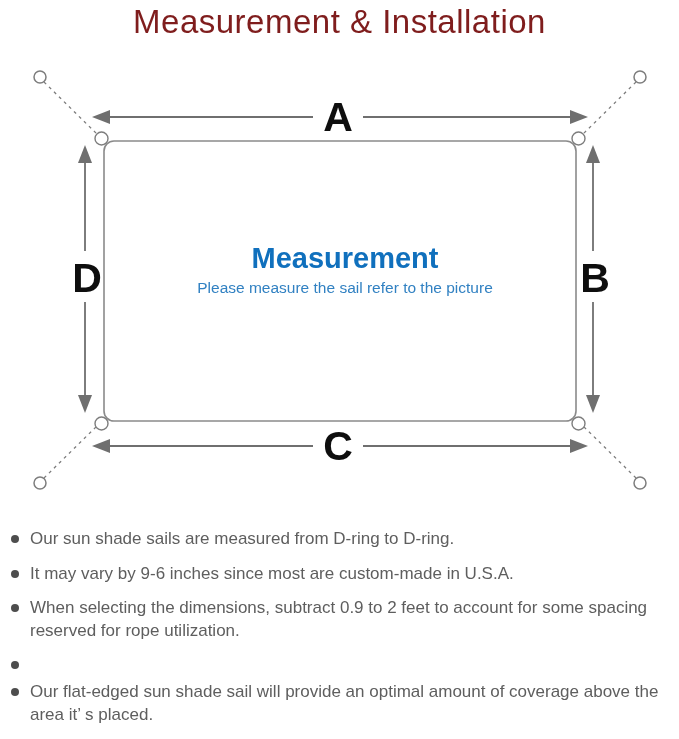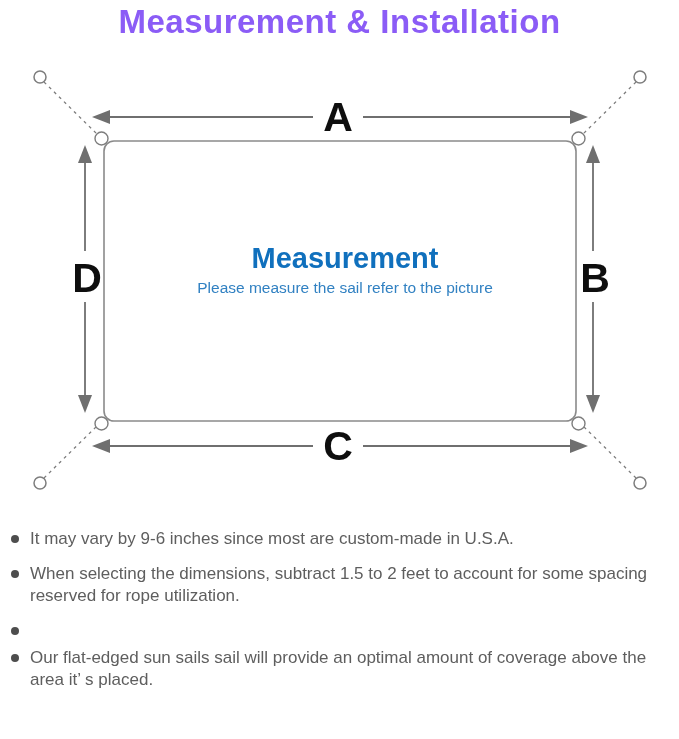--- a/index.html
+++ b/index.html
@@ -4,21 +4,21 @@
 <style>
   * { margin:0; padding:0; box-sizing:border-box; }
   html,body { background:#ffffff; }
   body {
     width:679px; height:739px; position:relative; overflow:hidden;
     font-family:"Liberation Sans", sans-serif;
   }
   .page-title {
     position:absolute; top:0; left:0; width:679px; height:44px;
     text-align:center; line-height:44px;
-    font-size:33px; font-weight:700; color:#8b5cf6;
+    font-size:33px; font-weight:400; color:#7f1d1d;
     letter-spacing:0.5px;
   }
   .diagram-svg { position:absolute; top:55px; left:0; }
 
   
   .dim-label { font:700 41px "Liberation Sans", sans-serif; fill:#0e0e0e; }
   .center-title { font:700 29px "Liberation Sans", sans-serif; fill:#1070bd; }
   .center-subtitle { font:400 15.5px "Liberation Sans", sans-serif; fill:#3181c2; }
 
   
@@ -98,26 +98,30 @@
   <polygon points="593,358 586,340 600,340" fill="#6f6f6f"></polygon>
   <text class="dim-label" x="595" y="237" text-anchor="middle">B</text>
 
   <text class="center-title" x="345" y="213" text-anchor="middle">Measurement</text>
   <text class="center-subtitle" x="345" y="238" text-anchor="middle">Please measure the sail refer to the picture</text>
 </svg>
 
 <div class="bullets">
   <div class="bullet-item">
     <span class="bullet-dot"></span>
+    <span class="bullet-text">Our sun shade sails are measured from D-ring to D-ring.</span>
+  </div>
+  <div class="bullet-item">
+    <span class="bullet-dot"></span>
     <span class="bullet-text">It may vary by 9-6 inches since most are custom-made in U.S.A.</span>
   </div>
   <div class="bullet-item">
     <span class="bullet-dot"></span>
-    <span class="bullet-text">When selecting the dimensions, subtract 1.5 to 2 feet to account for some spacing reserved for rope utilization.</span>
+    <span class="bullet-text">When selecting the dimensions, subtract 0.9 to 2 feet to account for some spacing reserved for rope utilization.</span>
   </div>
   <div class="bullet-item">
     <span class="bullet-dot"></span>
   </div>
   <div class="bullet-item">
     <span class="bullet-dot"></span>
-    <span class="bullet-text">Our flat-edged sun sails sail will provide an optimal amount of coverage above the area it’ s placed.</span>
+    <span class="bullet-text">Our flat-edged sun shade sail will provide an optimal amount of coverage above the area it’ s placed.</span>
   </div>
 </div>
 
 </body></html>

